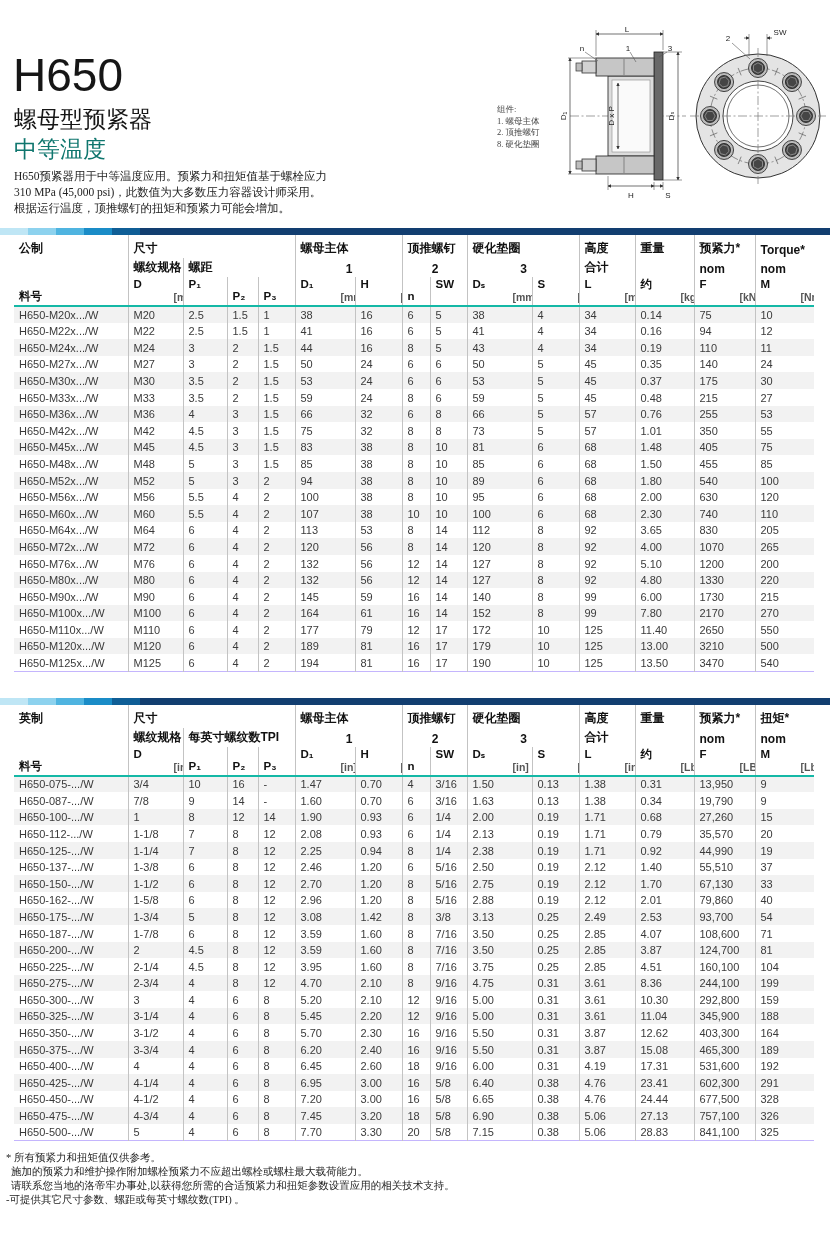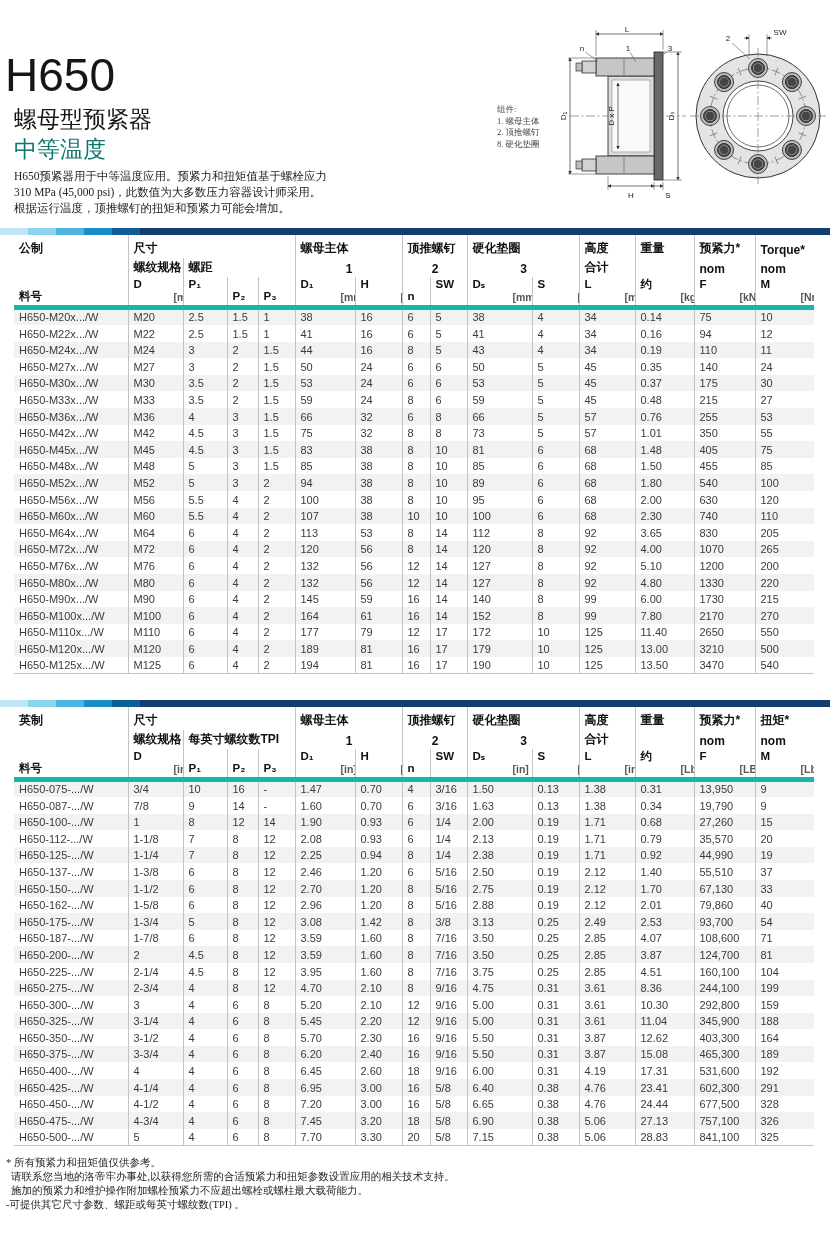--- a/index.html
+++ b/index.html
@@ -1,20 +1,20 @@
 <!DOCTYPE html>
 <html><head>
 <meta charset="utf-8">
 <style>
   html,body{margin:0;padding:0;background:#fff;}
   .page{position:relative;width:830px;height:1233px;background:#fff;overflow:hidden;
         font-family:"Liberation Sans","DejaVu Sans",sans-serif;color:#1a1a1a;}
   
   .hdr{position:relative;height:228px;}
-  .title{position:absolute;left:5px;top:52px;font-size:46px;line-height:1;font-weight:400;color:#161616;}
+  .title{position:absolute;left:13px;top:52px;font-size:46px;line-height:1;font-weight:400;color:#161616;}
   .sub1{position:absolute;left:14px;top:104px;font-size:23px;font-weight:400;color:#161616;}
   .sub2{position:absolute;left:14px;top:134px;font-size:23px;font-weight:400;color:#0f766e;}
   .desc{position:absolute;left:14px;top:168px;width:420px;font-family:"Liberation Serif","DejaVu Serif",serif;
         font-size:11.5px;line-height:16px;color:#222;}
   .legend{position:absolute;left:497px;top:104px;font-family:Liberation Serif, serif;
         font-size:8.5px;line-height:11.5px;color:#444;}
   .diagram{position:absolute;left:556px;top:26px;}
   
   .bar{width:830px;height:7px;background:linear-gradient(90deg,
        #bfe6f5 0,#bfe6f5 28px,#8dd2ee 28px,#8dd2ee 56px,#4fb4e0 56px,#4fb4e0 84px,
@@ -31,21 +31,21 @@
   .spec th,.spec td{font-size:11px;text-align:left;vertical-align:bottom;padding:1px 4px 1px 5px;
        white-space:nowrap;overflow:hidden;}
   .spec thead th{color:#111;}
   .spec tr.grp th{font-size:12px;font-weight:bold;padding-top:5px;height:15px;}
   .spec tr.sub th{font-size:12px;font-weight:bold;height:15px;}
   .spec tr.sub th.ctr{text-align:center;}
   .spec tr.sym th{padding-bottom:2px;}
   .spec tr.sym .s{font-weight:bold;font-size:11.5px;color:#111;line-height:13px;}
   .spec tr.sym .u{font-weight:bold;font-size:10.5px;color:#555;line-height:12px;padding-left:40px;}
   .spec th.bl,.spec tbody td + td{border-left:1px solid #c3c3c3;}
-  .spec thead{border-bottom:5px solid #14b8a6;}
+  .spec thead{border-bottom:2px solid #14b8a6;}
   .spec tbody{border-bottom:1px solid #c4b5fd;}
   .spec tbody tr{height:16.6px;}
   .spec tbody tr:nth-child(odd){background:#f2f2f2;}
   .spec tbody td{color:#3a3a3a;line-height:13px;}
   .spec td.ctr{text-align:left;}
   .gap1{height:26px;}
   
   .notes{margin:10px 0 0 6px;font-family:"Liberation Serif","DejaVu Serif",serif;
          font-size:10.5px;line-height:14px;color:#1d1d1d;}
   .notes .ind{padding-left:5px;}
@@ -1216,19 +1216,19 @@
     <td>5.06</td>
     <td>28.83</td>
     <td>841,100</td>
     <td>325</td>
   </tr>
 </tbody>
   </table>
 
   <div class="notes">
     <div>* 所有预紧力和扭矩值仅供参考。</div>
+    <div class="ind">施加的预紧力和维护操作附加螺栓预紧力不应超出螺栓或螺柱最大载荷能力。</div>
     <div class="ind">请联系您当地的洛帝牢办事处,以获得您所需的合适预紧力和扭矩参数设置应用的相关技术支持。</div>
-    <div class="ind">施加的预紧力和维护操作附加螺栓预紧力不应超出螺栓或螺柱最大载荷能力。</div>
     <div>-可提供其它尺寸参数、螺距或每英寸螺纹数(TPI) 。</div>
 
   </div>
 
 </div>
 
 </body></html>

